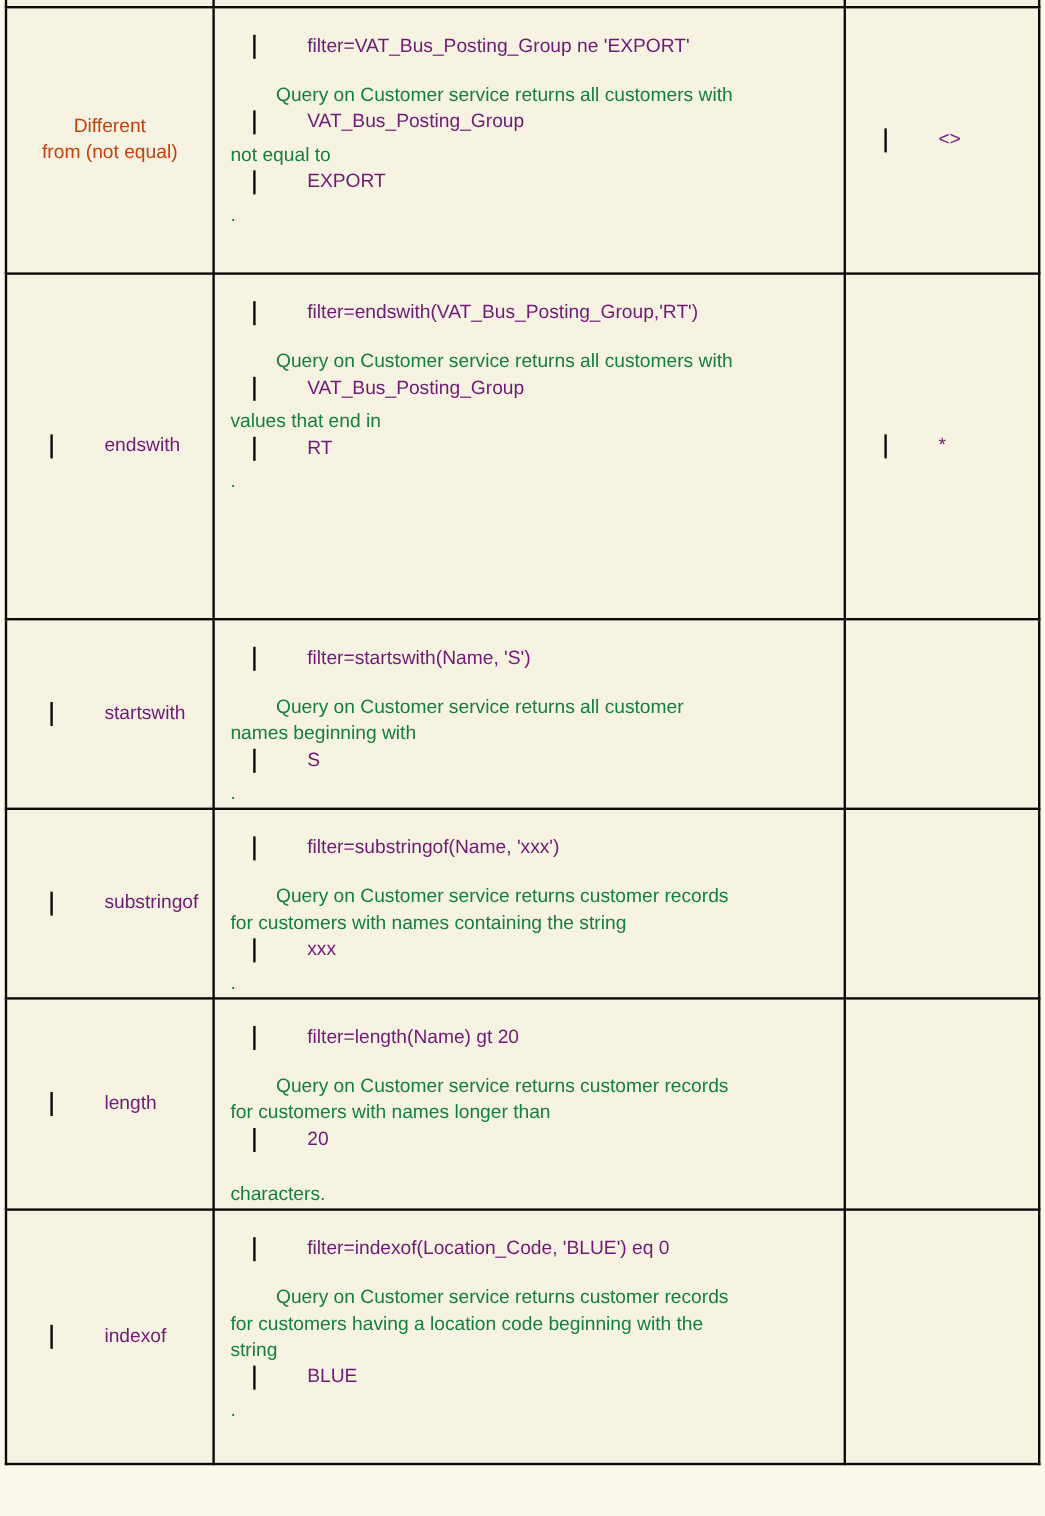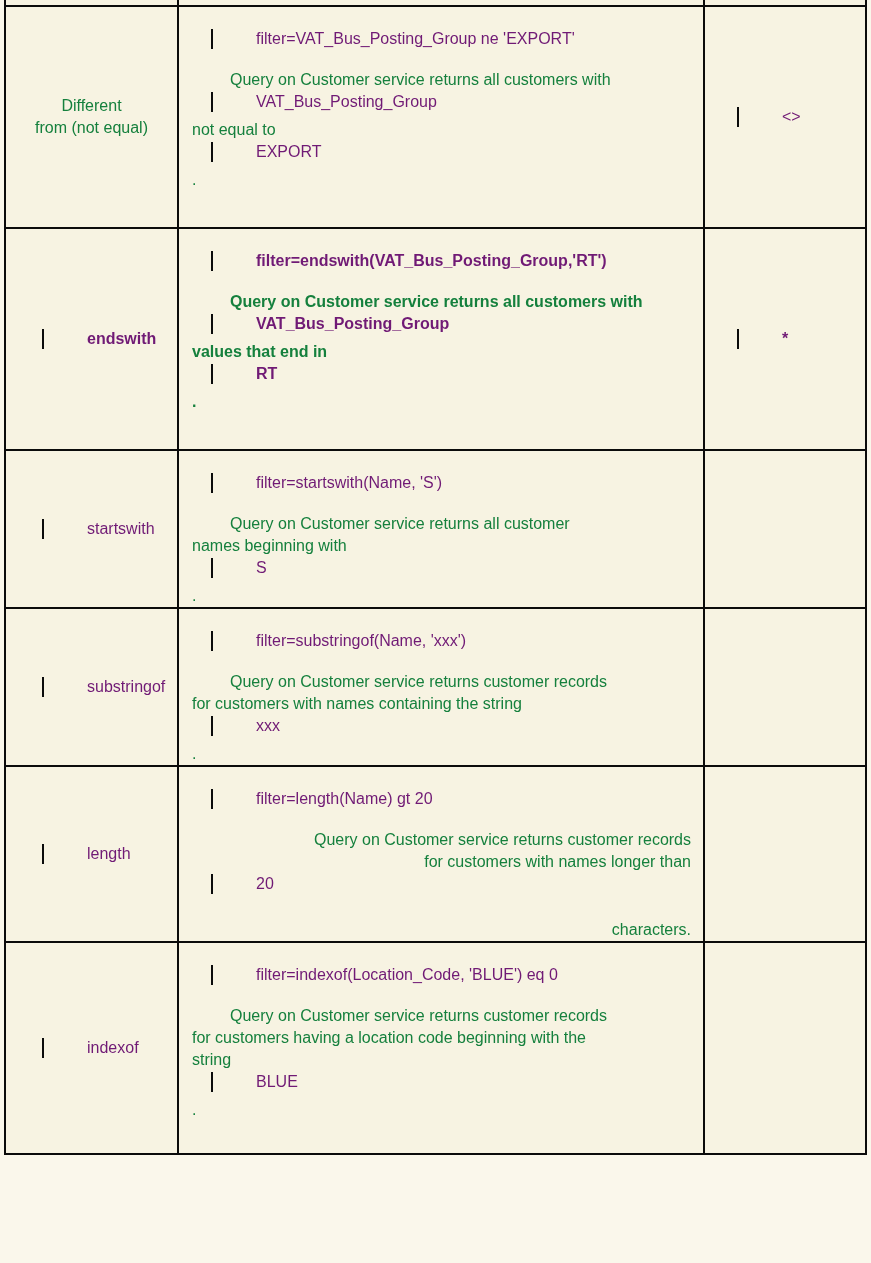--- a/index.html
+++ b/index.html
@@ -30,42 +30,42 @@
   table.ops td {
     border: 2px solid #0B0B0B;
     box-sizing: border-box;
     overflow: hidden;
   }
   
   tr.spacer-row td { height: 7px; }
 
   
   tr.r0 td { height: 222px; }
-  tr.r1 td { height: 222px; font-weight: bold; }
+  tr.r1 td { height: 288px; }
   tr.r2 td { height: 136px; }
   tr.r3 td { height: 146px; }
-  tr.r4 td { height: 148px; text-align: right; }
+  tr.r4 td { height: 148px; }
   tr.r5 td { height: 212px; }
 
   td.op-cell {
     vertical-align: middle;
     padding: 0 4px;
   }
   td.desc-cell {
     vertical-align: top;
     padding: 21px 12px 0 13px;
   }
   td.sym-cell {
     vertical-align: middle;
     padding: 0;
   }
   .op-plain {
     text-align: center;
     white-space: pre-line;
-    color: #15803d;
+    color: #c2410c;
   }
   .para {
     white-space: pre-line;
     margin: 0;
     color: #15803d;
   }
   .para.indent { text-indent: 38px; }
   .para.period { margin-top: 6px; }
   .para.after-gap { margin-top: 24px; }
 

